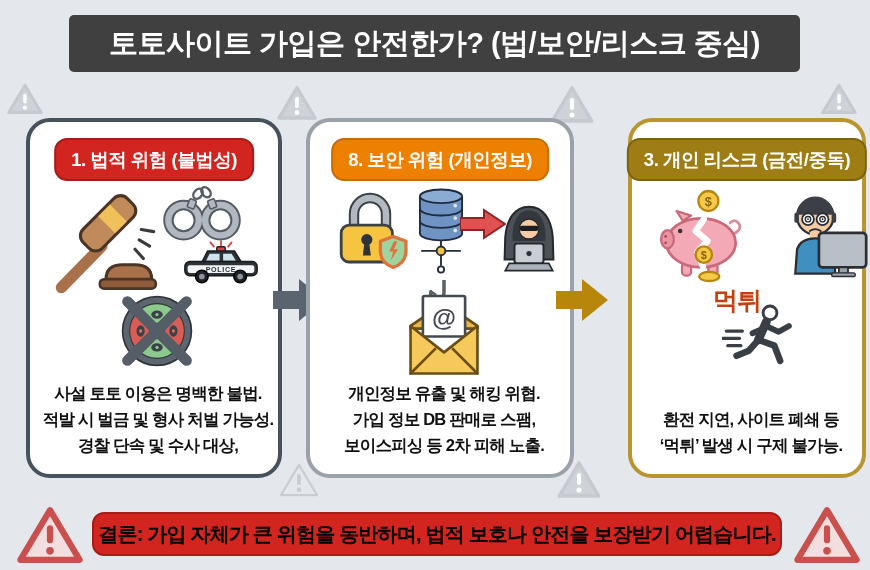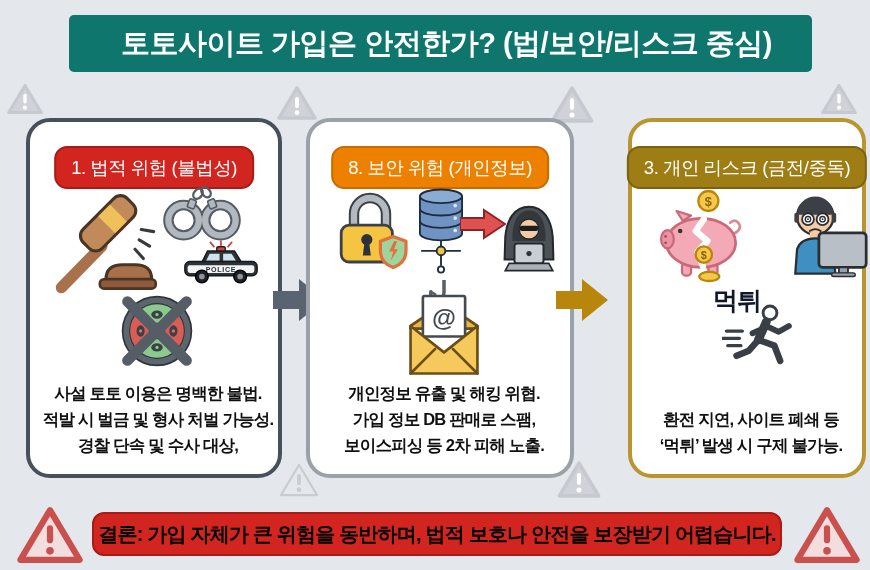--- a/index.html
+++ b/index.html
@@ -4,50 +4,50 @@
 <style>
   html,body { margin:0; padding:0; }
   .canvas {
     position:relative; width:870px; height:570px;
     background:#e4e7eb; overflow:hidden;
     font-family:"Liberation Sans","DejaVu Sans",sans-serif;
   }
   
   .header {
     position:absolute; left:69px; top:15px; width:731px; height:57px;
-    background:#0f766e; border-radius:5px;
+    background:#404040; border-radius:5px;
     display:flex; align-items:center; justify-content:center;
-    color:#fff; font-size:29px; font-weight:800; letter-spacing:-0.5px;padding-left:12px;
+    color:#fff; font-size:29px; font-weight:800; letter-spacing:-0.5px;
   }
   
   .card {
     position:absolute; top:118px; height:360px; background:#fff;
     border-radius:24px; box-sizing:border-box; border:4px solid #888;
   }
   .card1 { left:26px;  width:256px; border-color:#47515e; }
   .card2 { left:306px; width:268px; border-color:#9aa1a9; }
   .card3 { left:628px; width:238px; border-color:#b8952f; }
   .badge {
     position:absolute; top:16px; left:50%; transform:translateX(-50%);
     white-space:nowrap; padding:7px 15px; border-radius:13px;
-    color:#fff; font-weight:400; font-size:18.5px; letter-spacing:-0.5px;margin-top:8px;
+    color:#fff; font-weight:700; font-size:18.5px; letter-spacing:-0.5px;
   }
   .badge1 { background:#d2251f; border:2px solid #a81c17; }
   .badge2 { background:#ee8000; border:2px solid #c86b00; }
   .badge3 { background:#9e7e14; border:2px solid #7c6210; }
   .card-text {
     position:absolute; left:0; right:0; bottom:16px; text-align:center;
     color:#101010; font-size:16.5px; font-weight:800; line-height:26px;
     letter-spacing:-0.8px;
     margin-left:8px;
   }
   .icon { position:absolute; }
   .scam-label {
     position:absolute; left:72px; top:162px; width:66px; text-align:center;
-    font-size:25px; font-weight:800; color:#0f172a; letter-spacing:-1px;
+    font-size:25px; font-weight:800; color:#c2410c; letter-spacing:-1px;
   }
   
   .flow-arrow { position:absolute; top:277px; width:52px; height:46px; }
   .arrow1 { left:273px; }
   .arrow2 { left:556px; }
   
   .tri { position:absolute; }
   .tri-filled  { --tri-fill:#cfd3d9; --tri-stroke:#c6cad0; --tri-sw:8; --mark-fill:#ffffff; }
   .tri-outline { --tri-fill:transparent; --tri-stroke:#c9cdd2; --tri-sw:5; --mark-fill:#c9cdd2; }
   .tri-red     { --tri-fill:#f2dede; --tri-stroke:#c9504d; --tri-sw:9; --mark-fill:#c9504d; }

